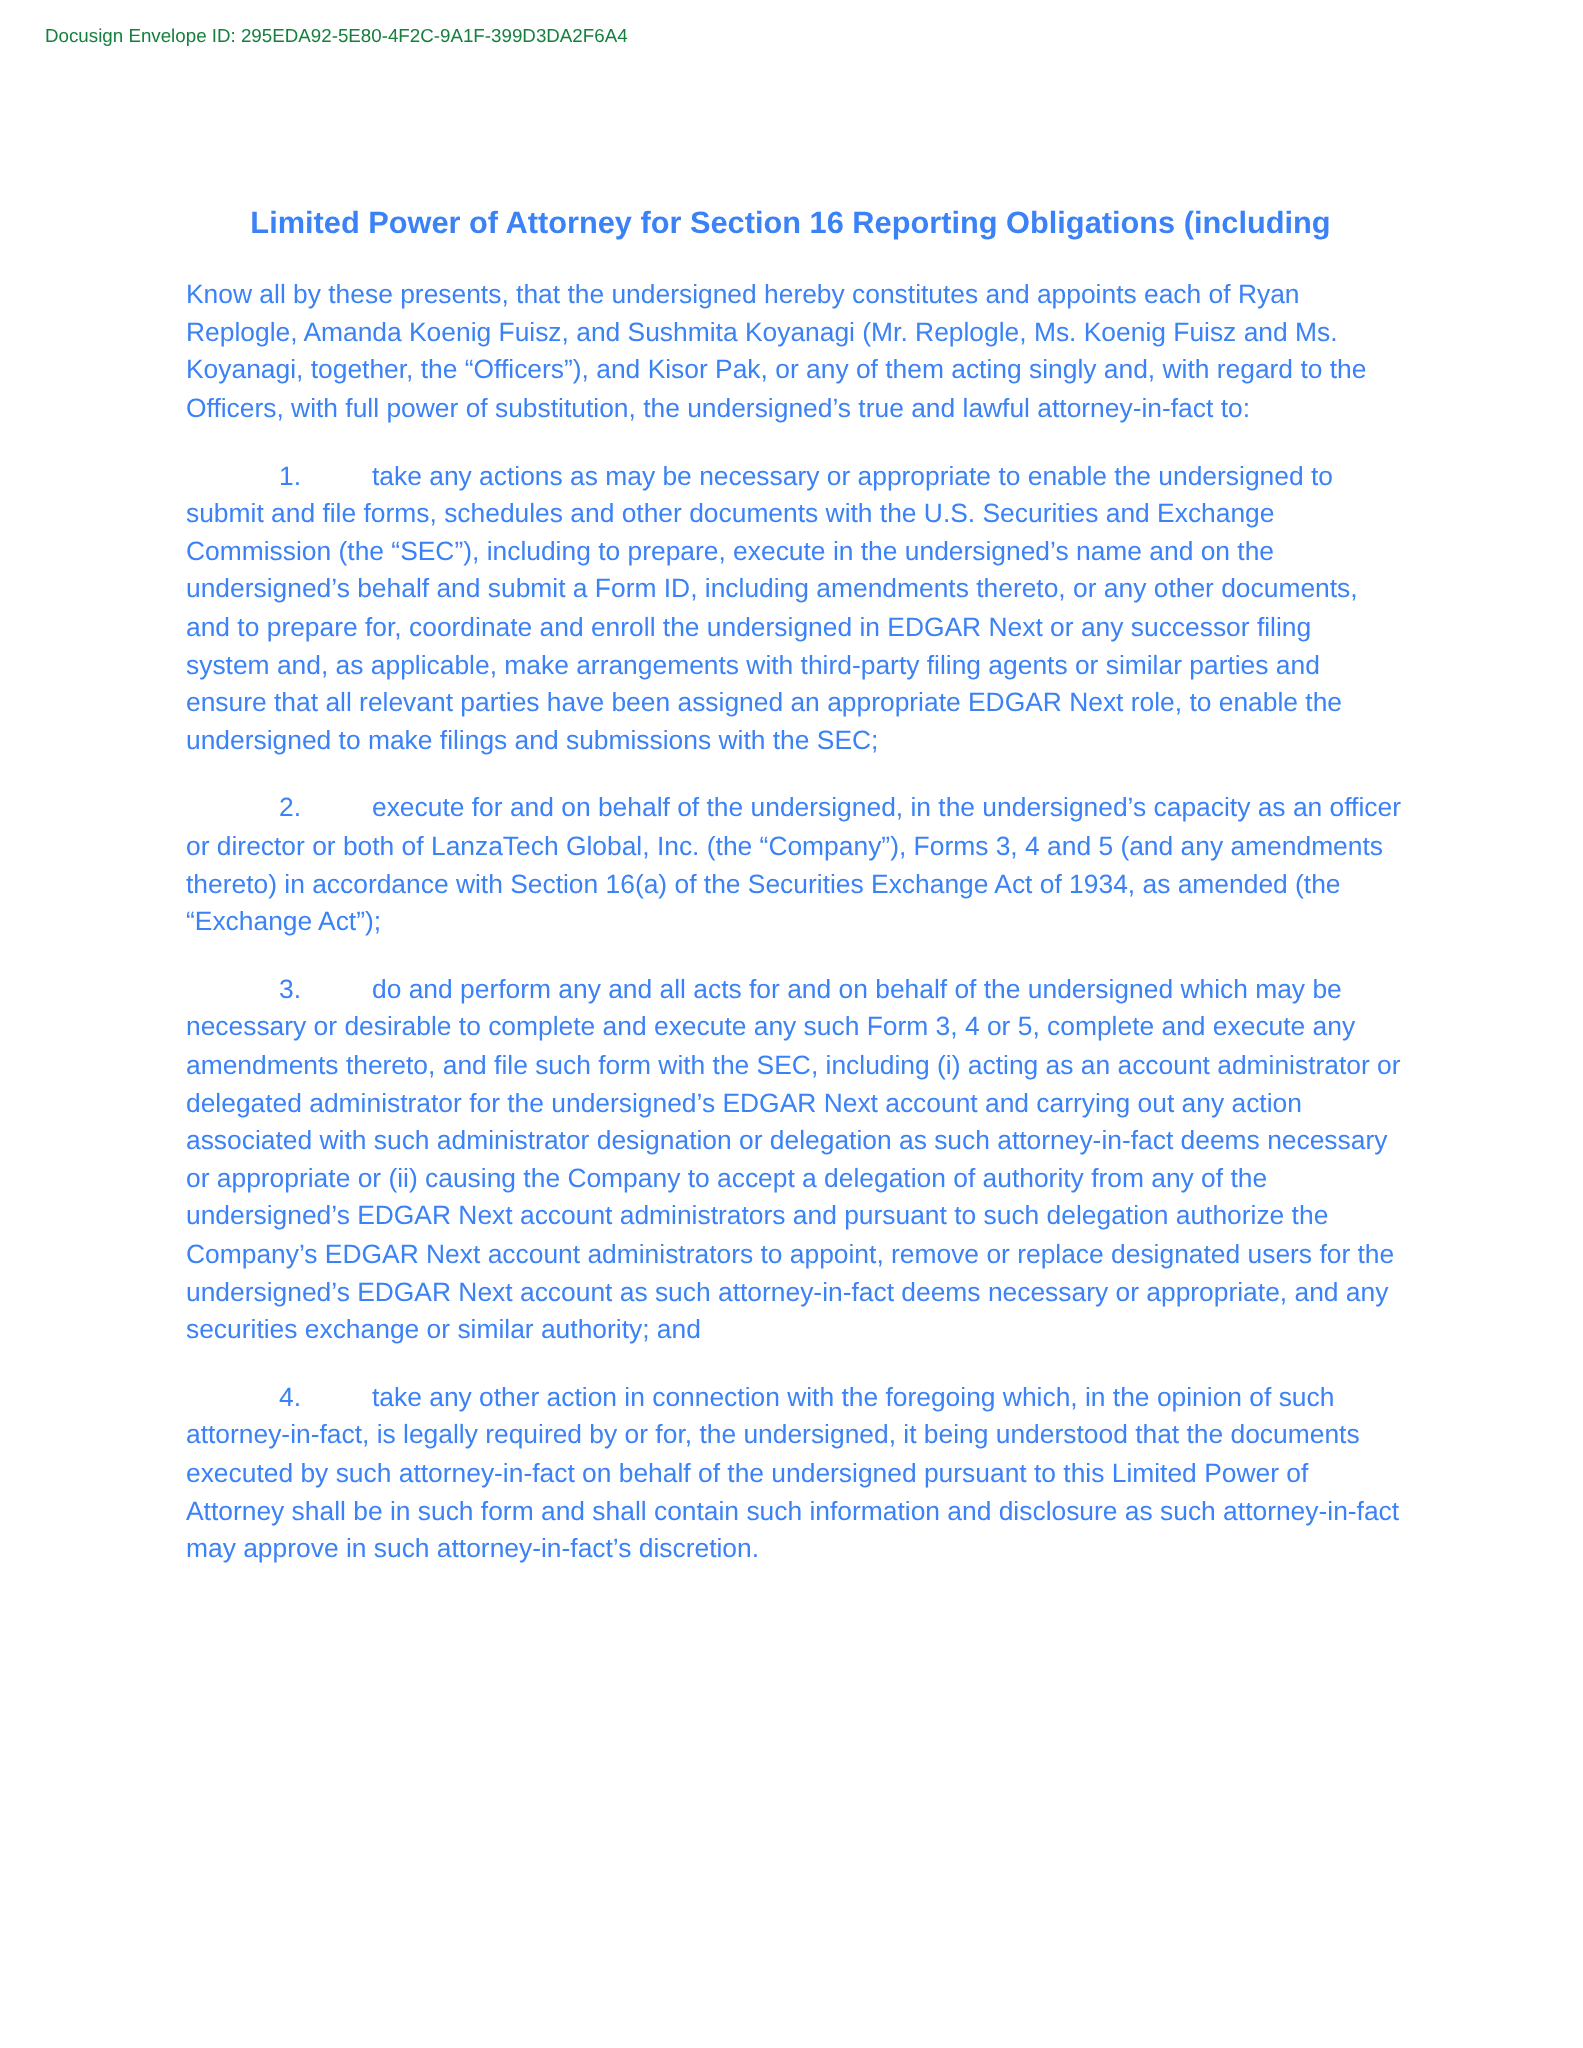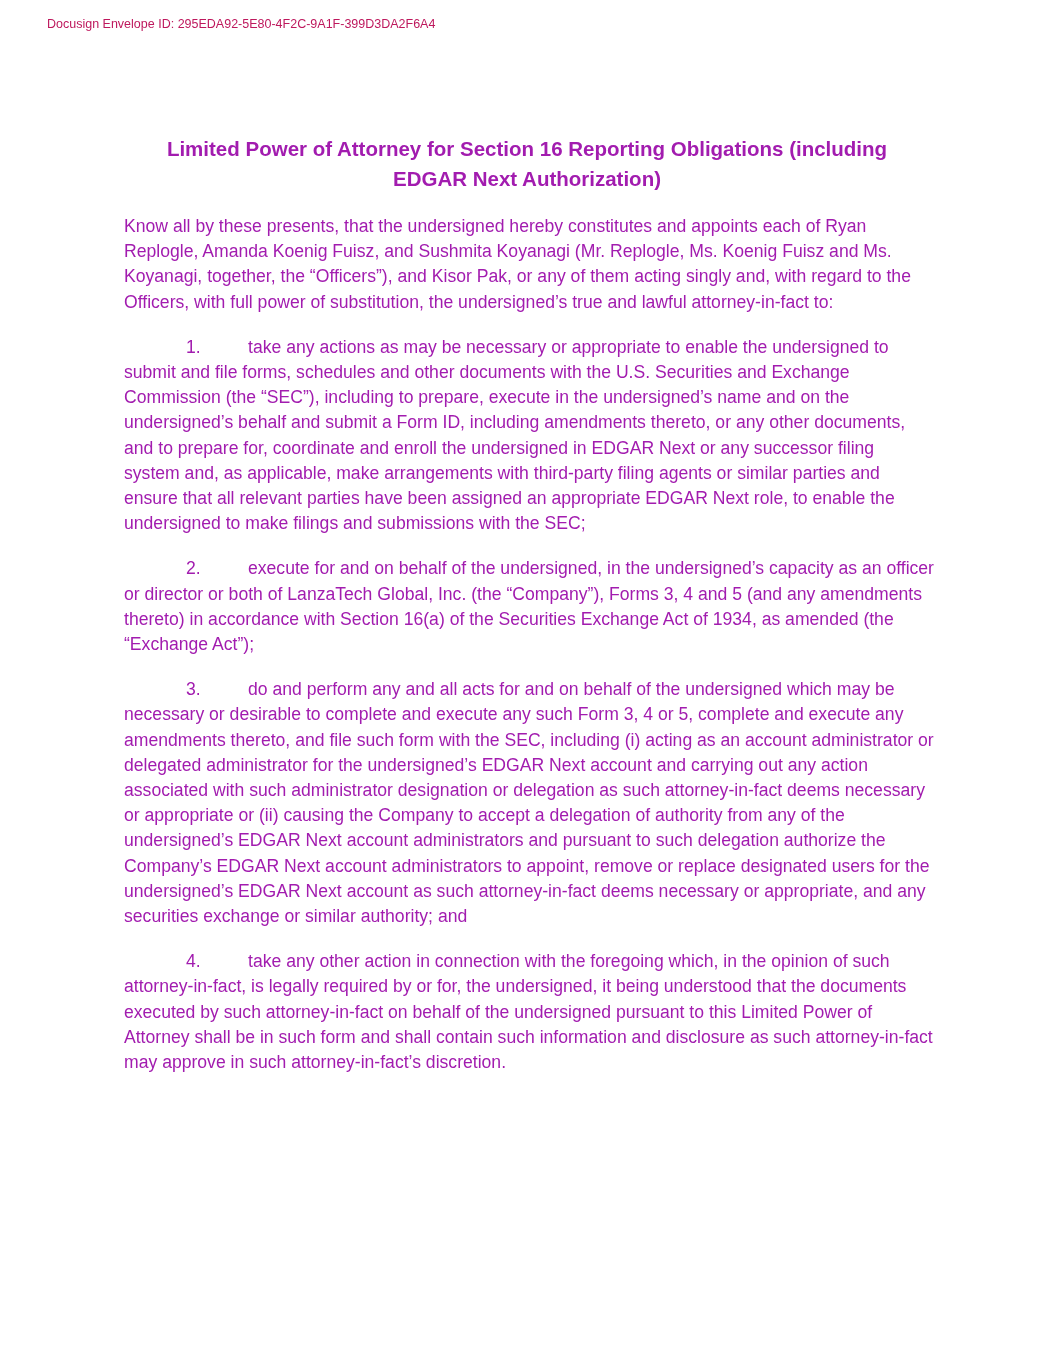--- a/index.html
+++ b/index.html
@@ -1,32 +1,31 @@
 <!DOCTYPE html>
 <html><head>
 <meta charset="utf-8">
 <style>
   html, body { margin: 0; padding: 0; background: #ffffff; }
   body { width: 1055px; height: 1365px; position: relative; overflow: hidden; color: #1a1a1a; }
-  .envelope { position: absolute; left: 30px; top: 17px; font-family: "Liberation Sans", sans-serif; font-size: 12.5px; color: #be185d; margin-left: 17px; }
-  .doc { position: absolute; left: 124px; top: 134px; width: 810px; font-family: "Liberation Sans", sans-serif; font-size: 17.6px; line-height: 25.2px; color: #a21caf; }
+  .envelope { position: absolute; left: 30px; top: 17px; font-family: "Liberation Sans", sans-serif; font-size: 12.5px; color: #15803d; }
+  .doc { position: absolute; left: 124px; top: 134px; width: 810px; font-family: "Liberation Sans", sans-serif; font-size: 17.6px; line-height: 25.2px; color: #3b82f6; }
   .title { text-align: center; font-weight: bold; font-size: 20.5px; line-height: 30px; margin: 0 0 20px -12px; width: 830px; }
   p { margin: 0 0 20px 0; }
   .num-para .num { display: inline-block; width: 62px; margin-left: 62px; }
   b { font-weight: normal; }
 </style>
 </head>
 <body>
 
 <div class="envelope">Docusign Envelope ID: 295EDA92-5E80-4F2C-9A1F-399D3DA2F6A4</div>
 
 <div class="doc">
   <div class="title">
     <span>Limited Power of Attorney for Section 16 Reporting Obligations (including</span><br>
-    <span>EDGAR Next Authorization)</span>
   </div>
 
   <p><span>Know all by these presents, that the undersigned hereby constitutes and appoints each of Ryan Replogle, Amanda Koenig Fuisz, and Sushmita Koyanagi (Mr. Replogle, Ms. Koenig Fuisz and Ms. Koyanagi, together, the “</span><b>Officers</b><span>”), and Kisor Pak, or any of them acting singly and, with regard to the Officers, with full power of substitution, the undersigned’s true and lawful attorney-in-fact to:</span></p>
 
   <p class="num-para"><span class="num">1.</span><span>take any actions as may be necessary or appropriate to enable the undersigned to submit and file forms, schedules and other documents with the U.S. Securities and Exchange Commission (the “</span><b>SEC</b><span>”), including to prepare, execute in the undersigned’s name and on the undersigned’s behalf and submit a Form ID, including amendments thereto, or any other documents, and to prepare for, coordinate and enroll the undersigned in EDGAR Next or any successor filing system and, as applicable, make arrangements with third-party filing agents or similar parties and ensure that all relevant parties have been assigned an appropriate EDGAR Next role, to enable the undersigned to make filings and submissions with the SEC;</span></p>
 
   <p class="num-para"><span class="num">2.</span><span>execute for and on behalf of the undersigned, in the undersigned’s capacity as an officer or director or both of LanzaTech Global, Inc. (the “</span><b>Company</b><span>”), Forms 3, 4 and 5 (and any amendments thereto) in accordance with Section 16(a) of the Securities Exchange Act of 1934, as amended (the “</span><b>Exchange Act</b><span>”);</span></p>
 
   <p class="num-para"><span class="num">3.</span><span>do and perform any and all acts for and on behalf of the undersigned which may be necessary or desirable to complete and execute any such Form 3, 4 or 5, complete and execute any amendments thereto, and file such form with the SEC, including (i) acting as an account administrator or delegated administrator for the undersigned’s EDGAR Next account and carrying out any action associated with such administrator designation or delegation as such attorney-in-fact deems necessary or appropriate or (ii) causing the Company to accept a delegation of authority from any of the undersigned’s EDGAR Next account administrators and pursuant to such delegation authorize the Company’s EDGAR Next account administrators to appoint, remove or replace designated users for the undersigned’s EDGAR Next account as such attorney-in-fact deems necessary or appropriate, and any securities exchange or similar authority; and</span></p>
 

